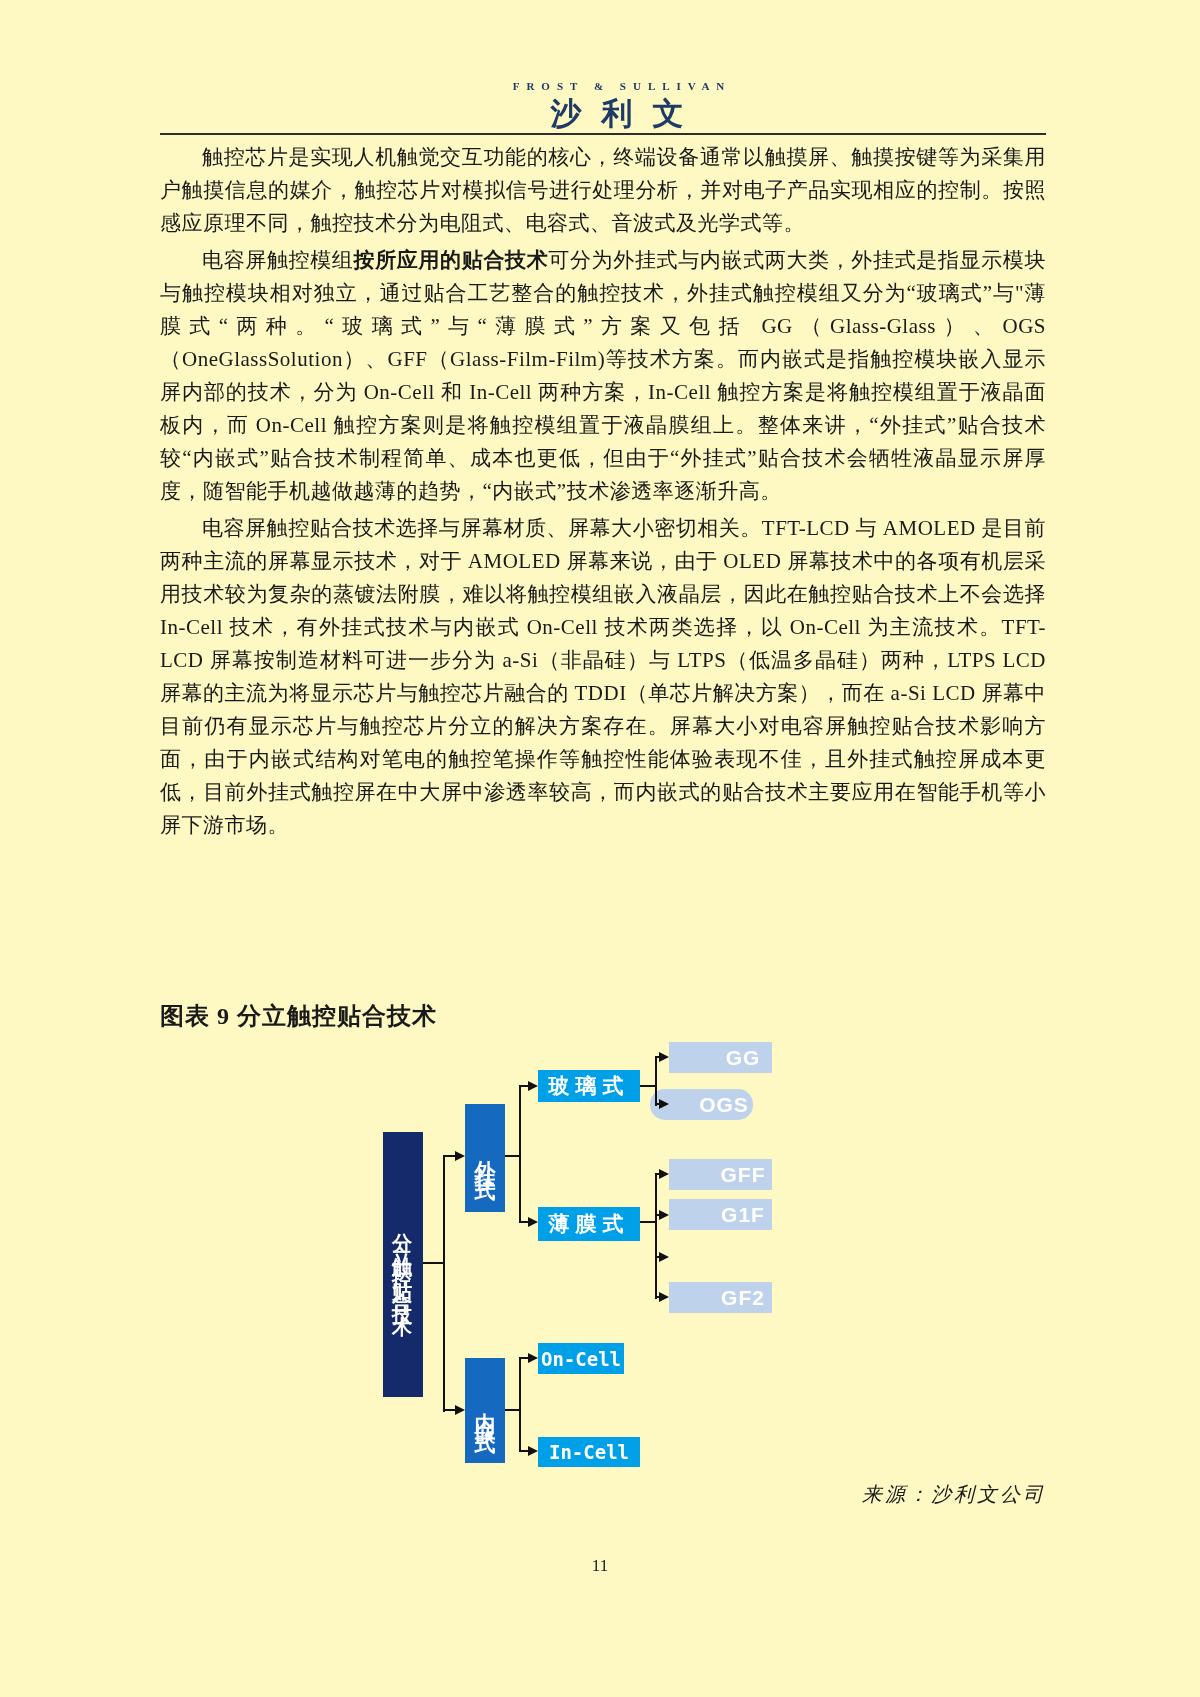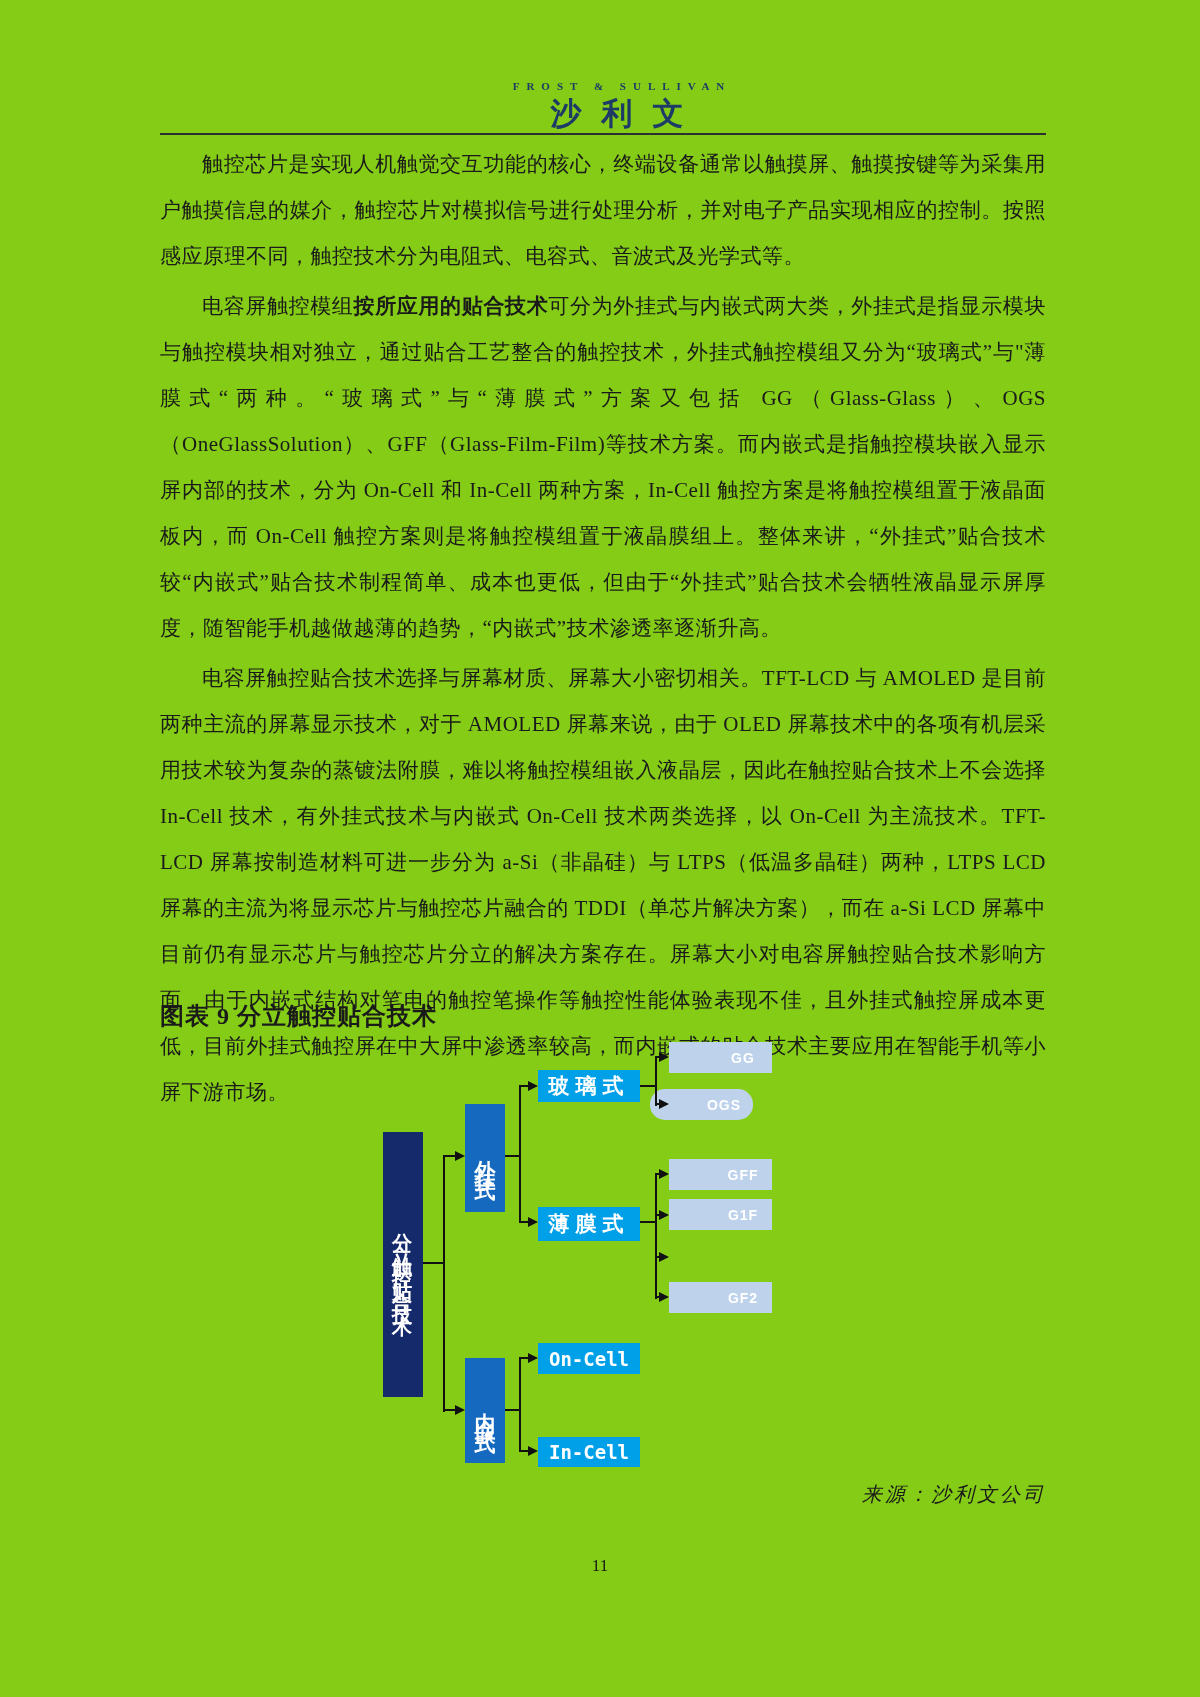--- a/index.html
+++ b/index.html
@@ -1,49 +1,49 @@
 <!DOCTYPE html>
 <html><head>
 <meta charset="utf-8">
 <style>
   html,body{margin:0;padding:0;background:#ffffff;}
-  .page{position:relative;width:1200px;height:1697px;background:#84cc16;overflow:hidden;
+  .page{position:relative;width:1200px;height:1697px;background:#fef9c3;overflow:hidden;
         font-family:"Liberation Serif","DejaVu Serif",serif;color:#1a1a1a;}
 
   
   .logo{position:absolute;left:622px;top:80px;transform:translateX(-50%);text-align:center;}
   .logo-en{font-size:11px;letter-spacing:7px;color:#1e3a66;font-weight:bold;
            font-family:"Liberation Serif",serif;white-space:nowrap;}
   .logo-cn{font-size:31px;letter-spacing:20px;color:#1e3a66;font-weight:bold;margin-top:1px;
            white-space:nowrap;text-indent:10px;}
   .header-rule{position:absolute;left:160px;top:133px;width:886px;height:2px;background:#2b2f33;}
 
   
   .content{position:absolute;left:160px;top:141px;width:886px;}
-  .content p{margin:0 0 4px 0;font-size:21px;line-height:46px;text-align:justify;
+  .content p{margin:0 0 4px 0;font-size:21px;line-height:33px;text-align:justify;
              text-indent:2em;letter-spacing:0.5px;}
   .bold{font-weight:bold;}
 
   .fig-title{position:absolute;left:160px;top:1000px;font-size:24px;font-weight:bold;
              letter-spacing:1px;}
 
   
   .nbox{position:absolute;display:flex;align-items:center;justify-content:center;
         color:#ffffff;font-weight:bold;box-sizing:border-box;}
   .navy{background:#152a6b;}
   .mblue{background:#1569bf;}
   .cyan{background:#00a0e9;}
   .lblue{background:#bed3eb;}
   .vtext{writing-mode:vertical-rl;text-orientation:upright;}
   .root-t{font-size:20px;letter-spacing:12px;}
   .lvl2-t{font-size:21px;letter-spacing:10px;}
   .cn-h{font-size:21px;letter-spacing:6px;font-family:"Liberation Serif",serif;}
   .cell-t{font-size:19px;font-family:"DejaVu Sans Mono","Liberation Mono",monospace;
           letter-spacing:0px;}
-  .abbr-t{font-size:14px;font-family:"Liberation Sans","DejaVu Sans",sans-serif;
+  .abbr-t{font-size:21px;font-family:"Liberation Sans","DejaVu Sans",sans-serif;
           letter-spacing:1px;padding-left:45px;}
 
   
   .ln{position:absolute;background:#111111;}
   .ar{position:absolute;width:0;height:0;border-top:5px solid transparent;
       border-bottom:5px solid transparent;border-left:10px solid #111111;}
 
   .source{position:absolute;left:160px;top:1481px;width:886px;text-align:right;
           font-size:20px;font-style:italic;letter-spacing:3px;}
   .pagenum{position:absolute;left:0;top:1556px;width:1200px;text-align:center;font-size:17px;}
@@ -67,21 +67,21 @@
 
   <div class="fig-title">图表 9 分立触控贴合技术</div>
 
   <div class="nbox navy vtext root-t" style="left:383px;top:1132px;width:40px;height:265px;">分立触控贴合技术</div>
 
   <div class="nbox mblue vtext lvl2-t" style="left:465px;top:1104px;width:40px;height:108px;">外挂式</div>
   <div class="nbox mblue vtext lvl2-t" style="left:465px;top:1358px;width:40px;height:105px;">内嵌式</div>
 
   <div class="nbox cyan cn-h" style="left:538px;top:1070px;width:102px;height:32px;">玻璃式</div>
   <div class="nbox cyan cn-h" style="left:538px;top:1207px;width:102px;height:34px;">薄膜式</div>
-  <div class="nbox cyan cell-t" style="left:538px;top:1343px;width:102px;height:31px;">On-Cell</div>
+  <div class="nbox cyan cell-t" style="left:538px;top:1343px;width:86px;height:31px;">On-Cell</div>
   <div class="nbox cyan cell-t" style="left:538px;top:1437px;width:102px;height:30px;">In-Cell</div>
 
   <div class="nbox lblue abbr-t" style="left:669px;top:1042px;width:103px;height:31px;">GG</div>
   <div class="nbox lblue abbr-t" style="left:650px;top:1089px;width:103px;height:31px;border-radius:15px;">OGS</div>
   <div class="nbox lblue abbr-t" style="left:669px;top:1159px;width:103px;height:31px;">GFF</div>
   <div class="nbox lblue abbr-t" style="left:669px;top:1200px;width:103px;height:30px;">GF</div>
   <div class="nbox lblue abbr-t" style="left:669px;top:1199px;width:103px;height:31px;">G1F</div>
   <div class="nbox lblue abbr-t" style="left:669px;top:1282px;width:103px;height:31px;">GF2</div>
 
   <div class="ln" style="left:423px;top:1262px;width:22px;height:2px;"></div>

